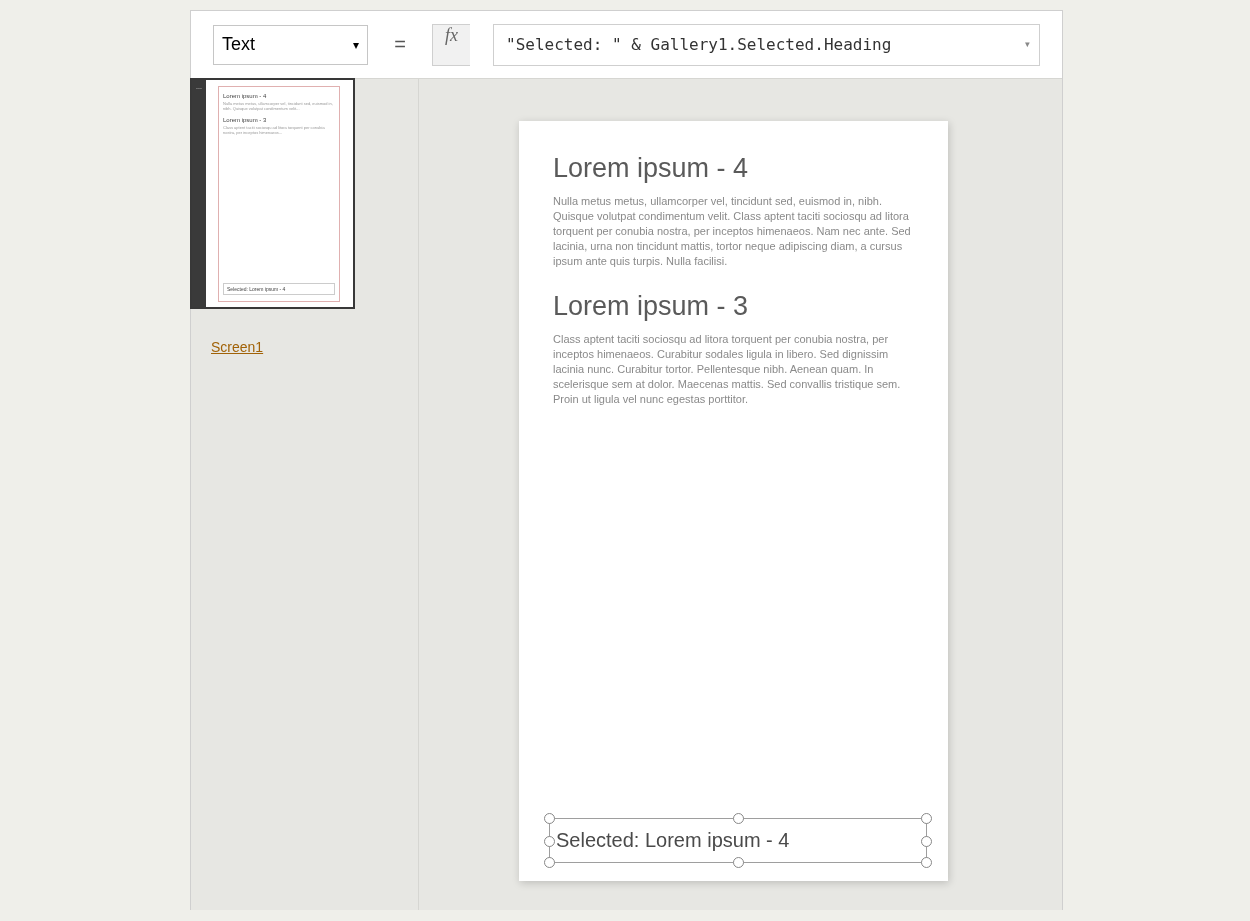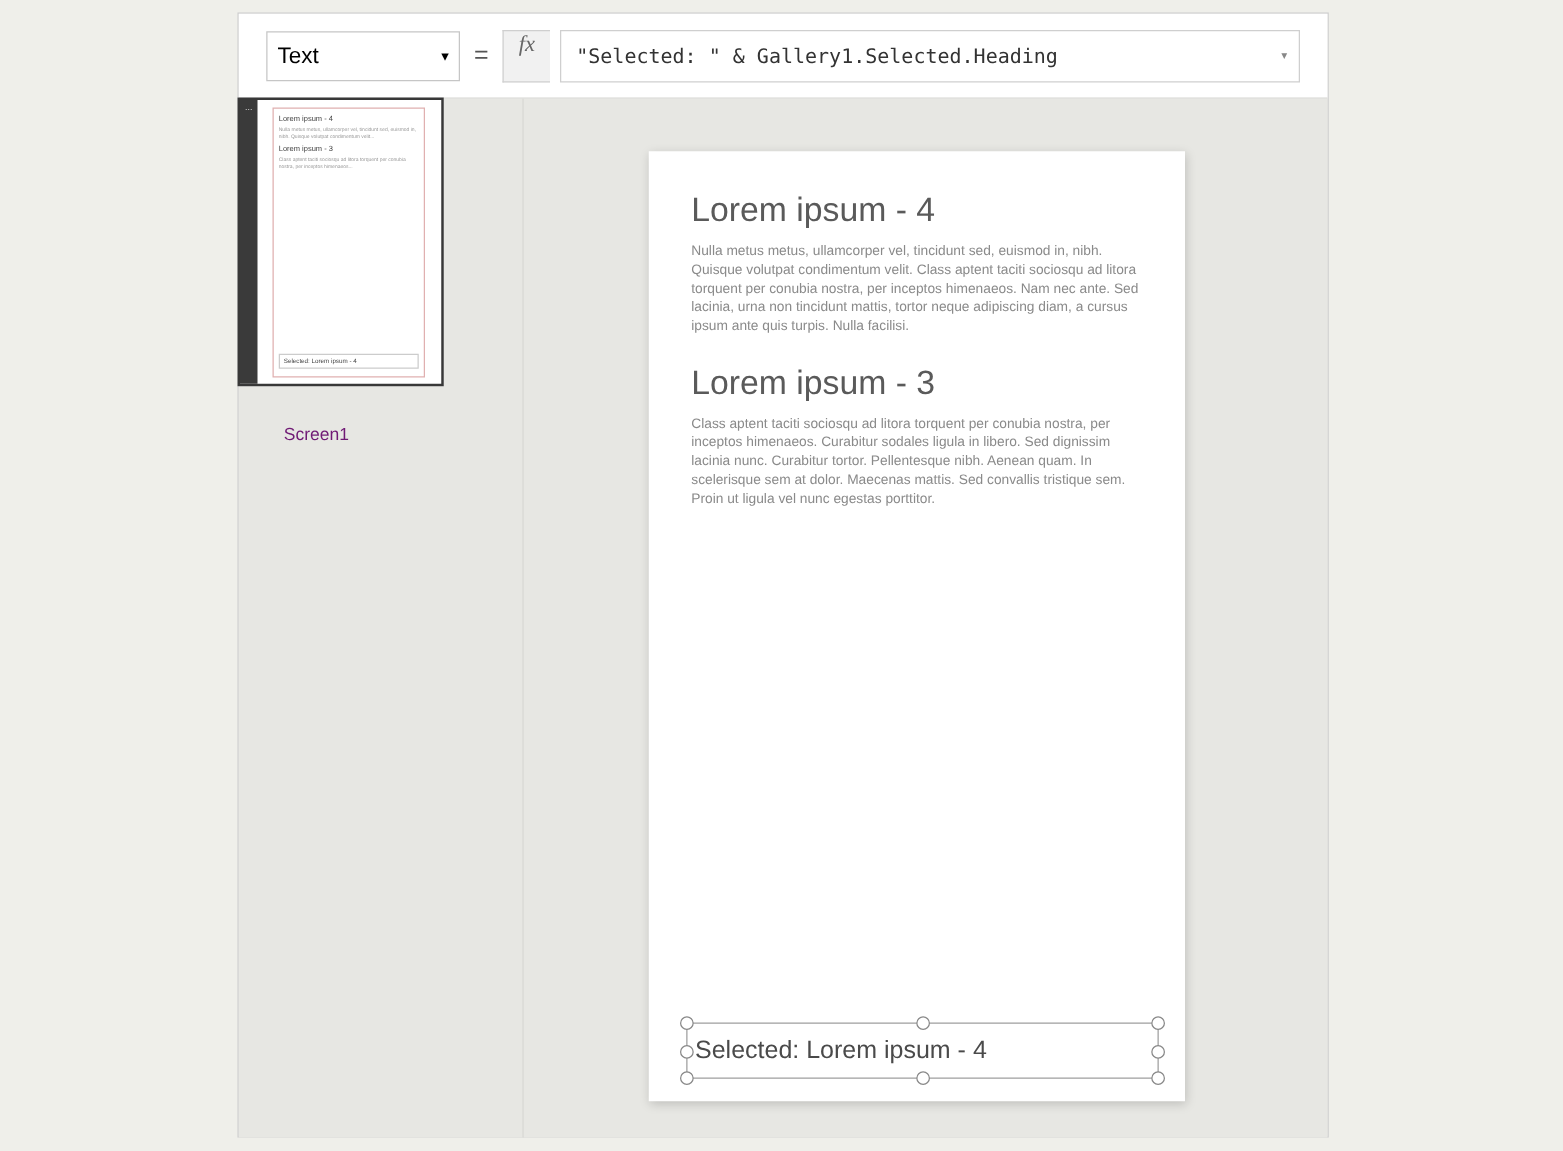--- a/index.html
+++ b/index.html
@@ -20,21 +20,21 @@
     background: #e7e7e3;
   }
   
   .formula-bar {
     height: 68px;
     background: #ffffff;
     border-bottom: 1px solid #d6d6d2;
     display: flex;
     align-items: center;
     padding: 0 22px;
-    gap: 8px;
+    gap: 23px;
   }
   .property-select {
     width: 155px;
     height: 40px;
     border: 1px solid #c6c6c6;
     background: #fff;
     font-size: 18px;
     padding: 4px 8px;
     display:flex;
     align-items:center;
@@ -150,22 +150,23 @@
   }
   .thumb-sel-box{
     border:1px solid #ccc;
     font-size:5px;
     padding:2px 3px;
     color:#444;
     margin-top:auto;
   }
   .screen-label{
     font-size:14px;
-    color:#701a75;
-    margin: 30px 0 0 36px;
+    color:#a16207;
+    margin: 30px 0 0 20px;
+    text-decoration: underline;
   }
 
   
   .canvas-area{
     flex:1;
     position:relative;
     background:#e7e7e3;
   }
   .phone-canvas{
     position:absolute;

